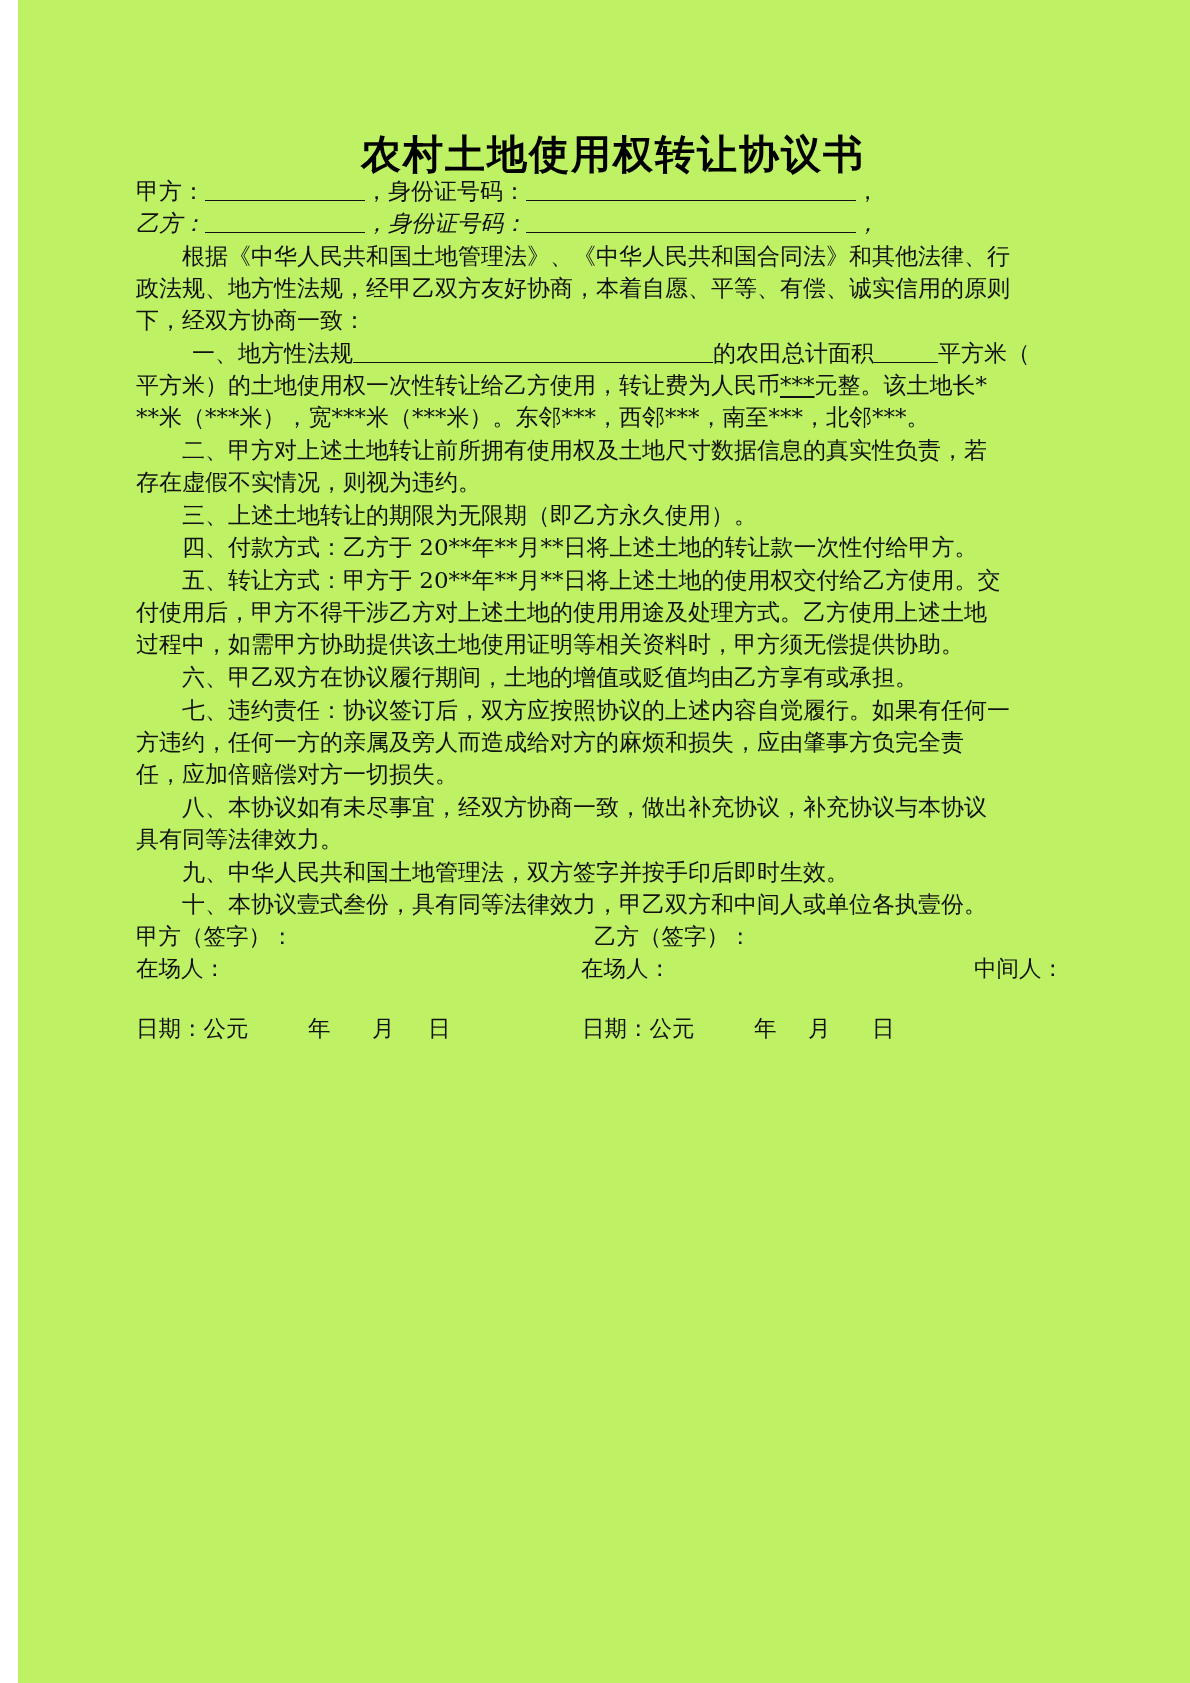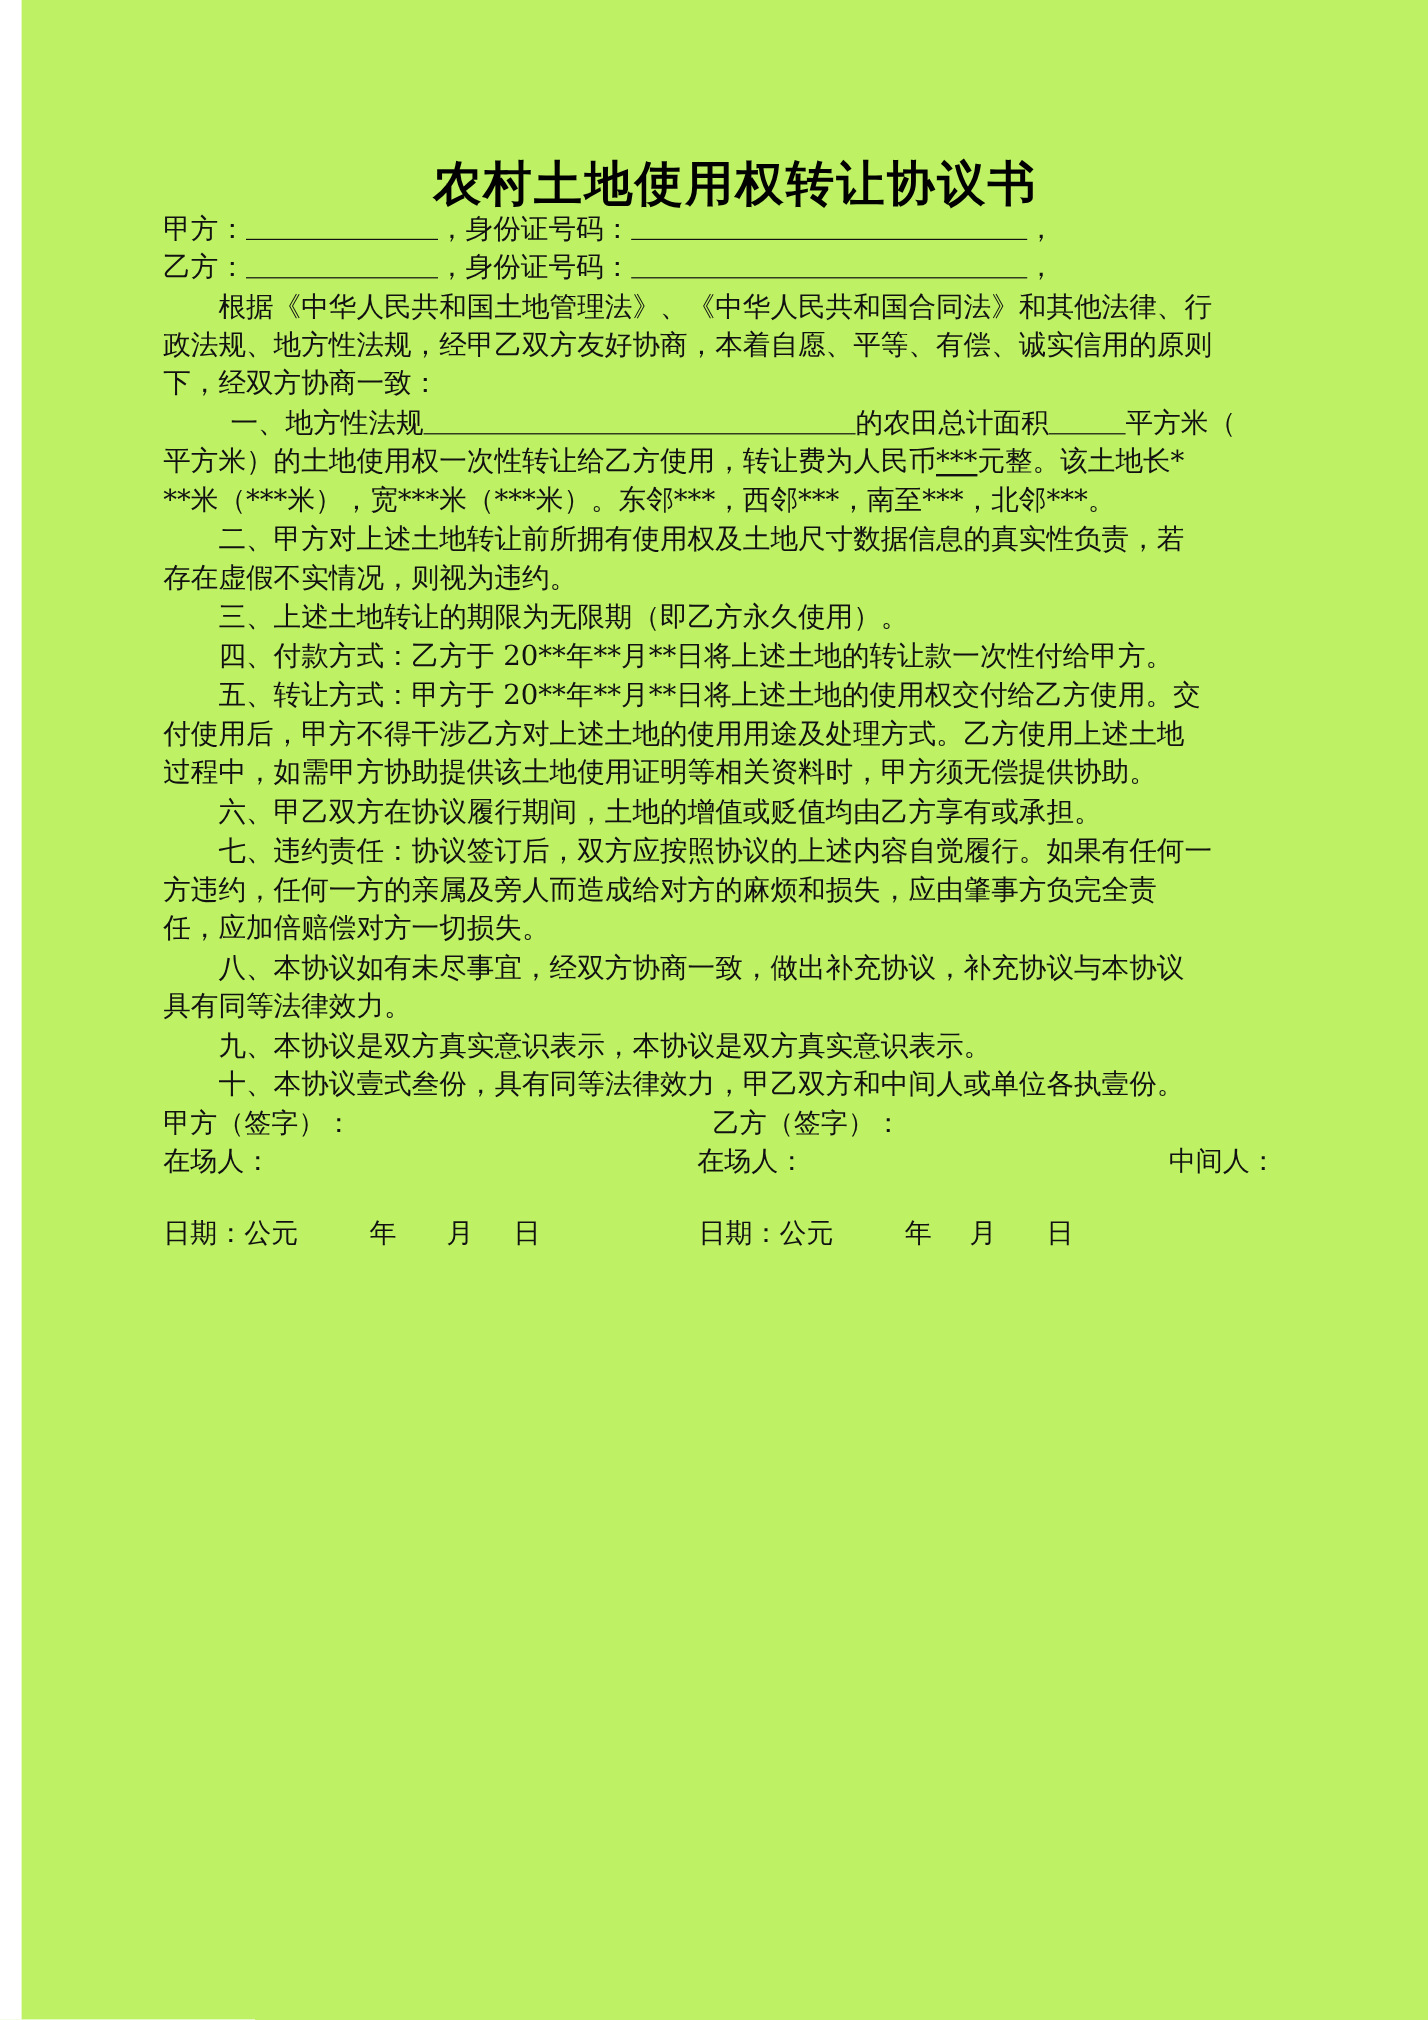--- a/index.html
+++ b/index.html
@@ -74,21 +74,21 @@
 <body>
 
 <div class="page">
 
   <div class="title">农村土地使用权转让协议书</div>
 
   <div class="line" style="top:175px;">
     <span>甲方：</span><span class="blank" style="width:160px;"></span><span>，身份证号码：</span><span class="blank" style="width:330px;"></span><span>，</span>
   </div>
 
-  <div class="line" style="top:207px;">
+  <div class="line" style="top:207px;font-style:italic;">
     <span>乙方：</span><span class="blank" style="width:160px;"></span><span>，身份证号码：</span><span class="blank" style="width:330px;"></span><span>，</span>
   </div>
 
   <div class="line indent2" style="top:240px;">根据《中华人民共和国土地管理法》、《中华人民共和国合同法》和其他法律、行</div>
   <div class="line" style="top:272px;">政法规、地方性法规，经甲乙双方友好协商，本着自愿、平等、有偿、诚实信用的原则</div>
   <div class="line" style="top:304px;">下，经双方协商一致：</div>
 
   <div class="line indent3" style="top:337px;">
     <span>一、地方性法规</span><span class="blank" style="width:360px;"></span><span>的农田总计面积</span><span class="blank" style="width:64px;"></span><span>平方米（</span>
   </div>
@@ -110,21 +110,21 @@
 
   <div class="line indent2" style="top:661px;">六、甲乙双方在协议履行期间，土地的增值或贬值均由乙方享有或承担。</div>
 
   <div class="line indent2" style="top:694px;">七、违约责任：协议签订后，双方应按照协议的上述内容自觉履行。如果有任何一</div>
   <div class="line" style="top:726px;">方违约，任何一方的亲属及旁人而造成给对方的麻烦和损失，应由肇事方负完全责</div>
   <div class="line" style="top:758px;">任，应加倍赔偿对方一切损失。</div>
 
   <div class="line indent2" style="top:791px;">八、本协议如有未尽事宜，经双方协商一致，做出补充协议，补充协议与本协议</div>
   <div class="line" style="top:823px;">具有同等法律效力。</div>
 
-  <div class="line indent2" style="top:856px;">九、本协议是双方真实意识表示，本协议是双方真实意识表示。</div>
+  <div class="line indent2" style="top:856px;">九、中华人民共和国土地管理法，双方签字并按手印后即时生效。</div>
 
   <div class="line indent2" style="top:888px;">十、本协议壹式叁份，具有同等法律效力，甲乙双方和中间人或单位各执壹份。</div>
 
   <div class="sig-row" style="top:920px;">
     <span style="left:0;">甲方（签字）：</span>
     <span style="left:458px;">乙方（签字）：</span>
   </div>
 
   <div class="sig-row" style="top:952px;">
     <span style="left:0;">在场人：</span>

